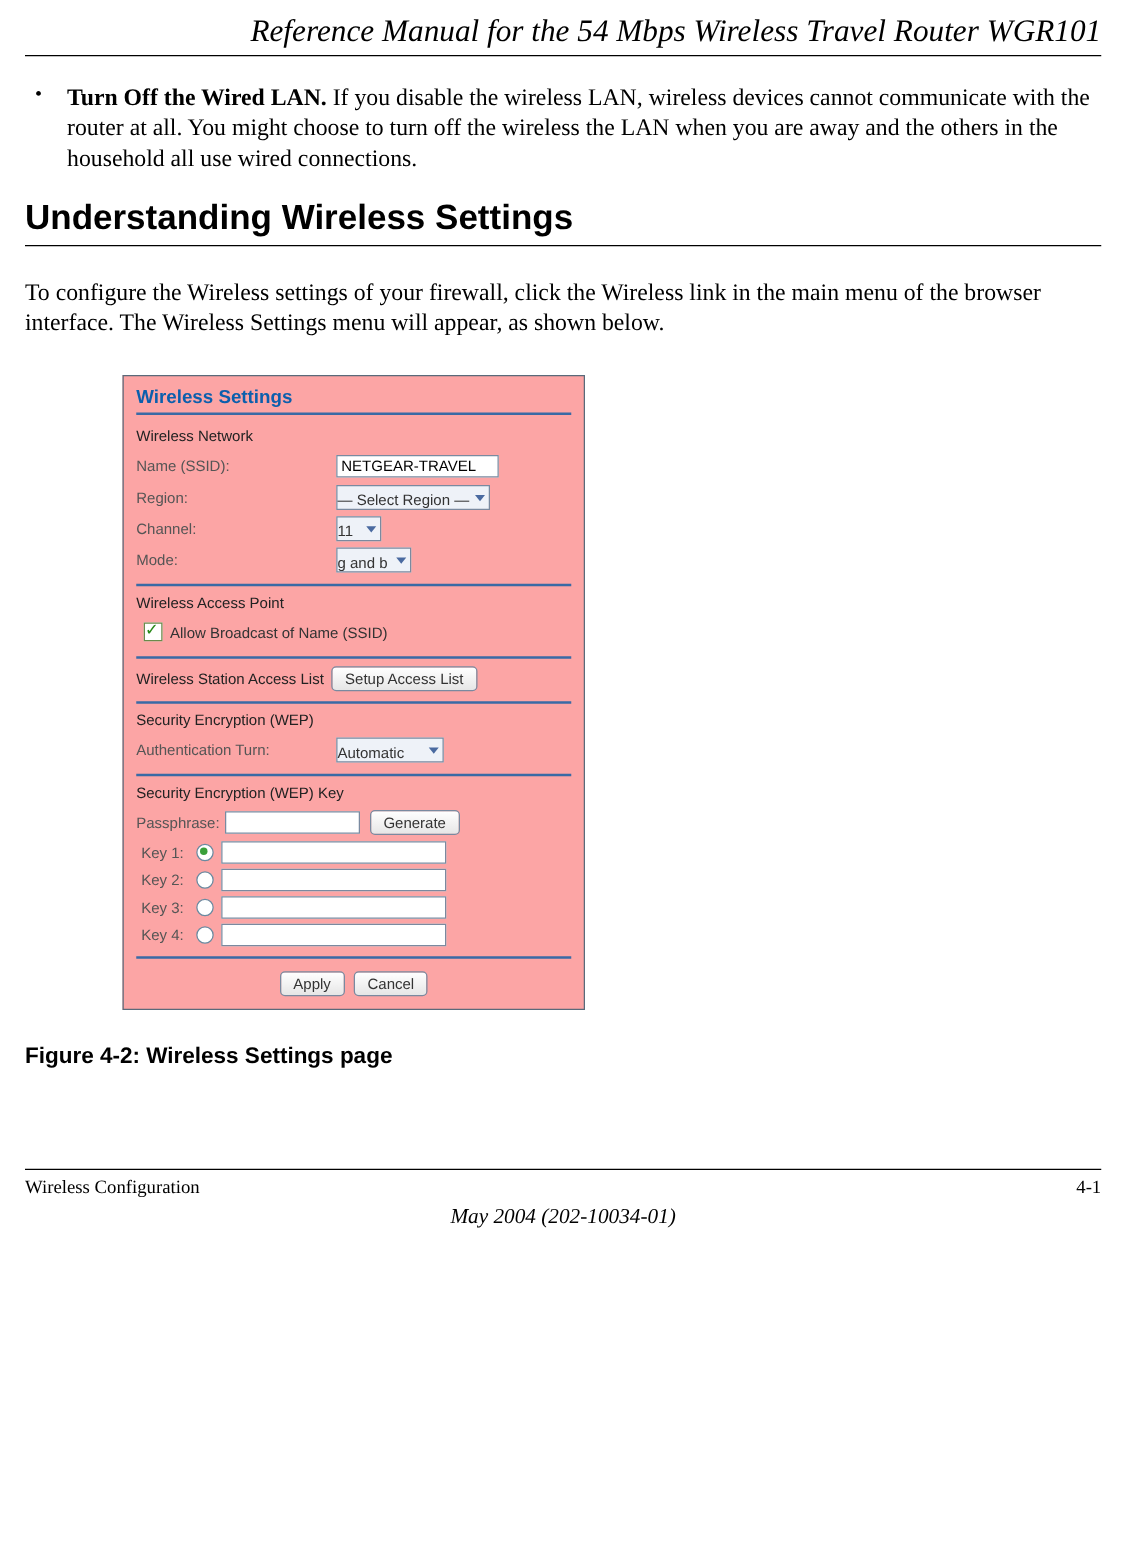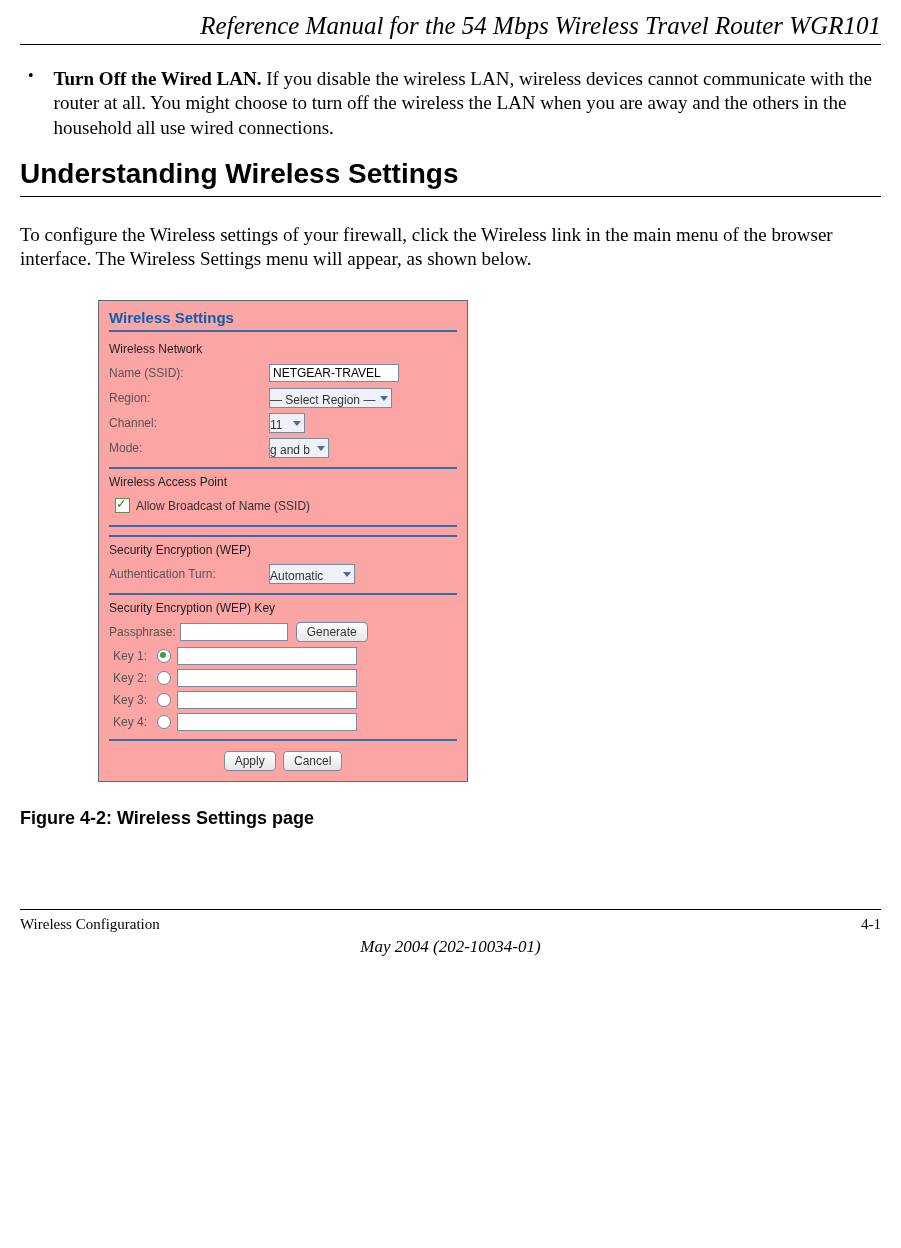--- a/index.html
+++ b/index.html
@@ -276,20 +276,24 @@
     <hr class="sub-rule">
 
     <div class="sub-head">Wireless Access Point</div>
     <div class="row">
       <span class="chk checked"></span>
       <span>Allow Broadcast of Name (SSID)</span>
     </div>
 
     <hr class="sub-rule">
 
+    <div class="inline-head-row">
+      <span class="sub-head">Wireless Station Access List</span>
+      <span class="btn">Setup Access List</span>
+    </div>
 
     <hr class="sub-rule">
 
     <div class="sub-head">Security Encryption (WEP)</div>
     <div class="row">
       <span class="lbl">Authentication Turn:</span>
       <span class="sel" style="min-width:86px">
           <span>Automatic</span>
         </span>
     </div>

